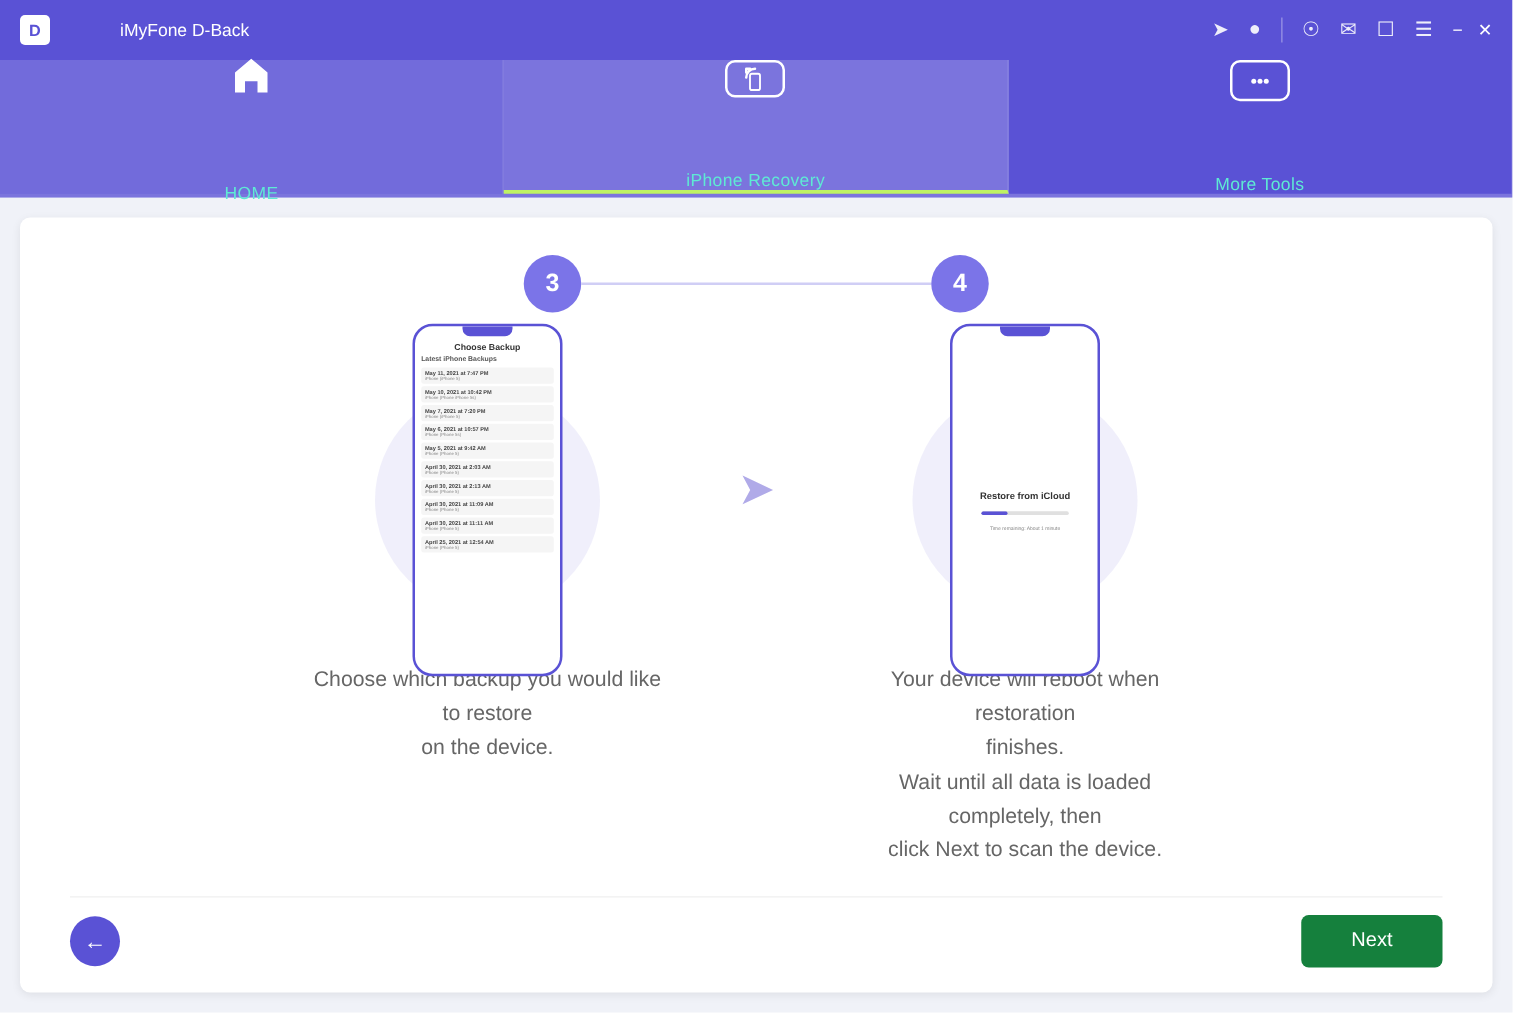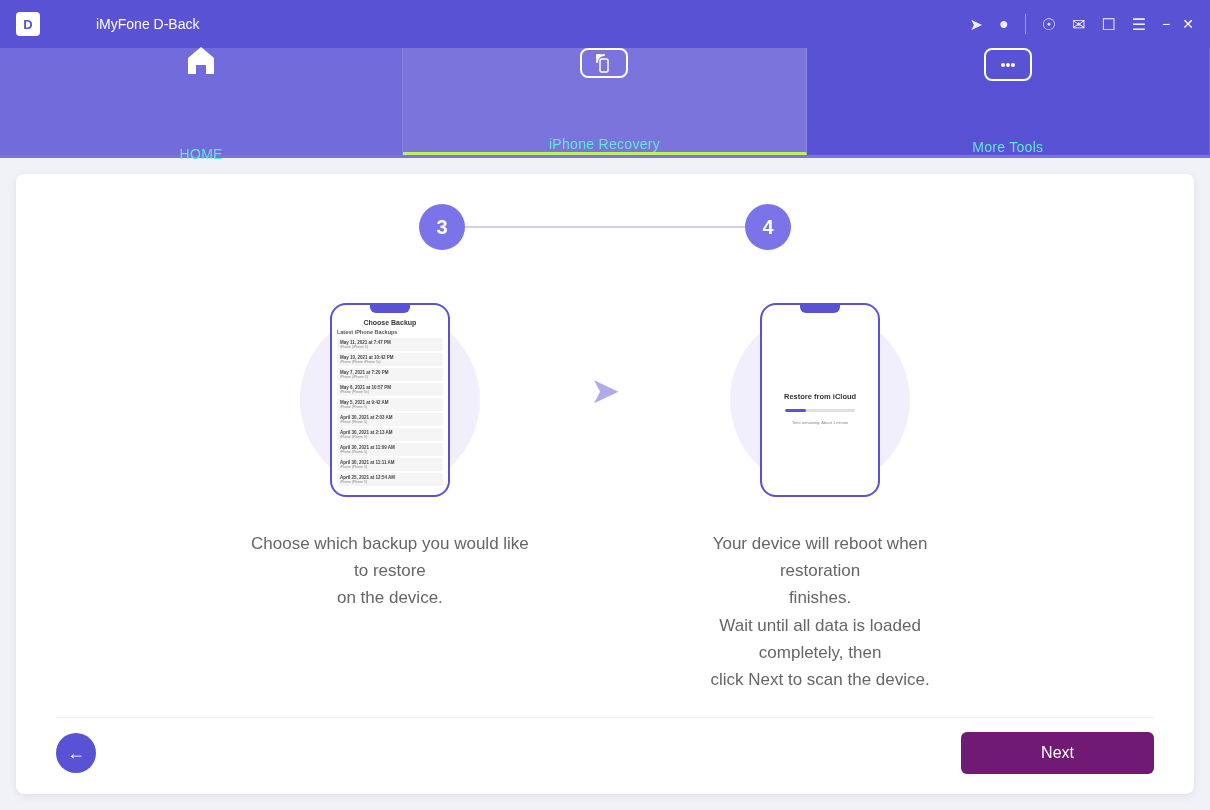--- a/index.html
+++ b/index.html
@@ -184,21 +184,21 @@
       height: 180px;
       background: rgba(108, 99, 220, 0.1);
       border-radius: 50%;
       top: 50%;
       left: 50%;
       transform: translate(-50%, -50%);
     }
     .phone-frame {
       position: relative;
       width: 120px;
-      height: 194px;
+      height: 282px;
       border: 2.5px solid #5a52d5;
       border-radius: 16px;
       background: white;
       overflow: hidden;
       z-index: 2;
     }
     .phone-notch {
       width: 40px;
       height: 8px;
       background: #5a52d5;
@@ -311,25 +311,25 @@
       background: #5a52d5;
       border: none;
       color: white;
       font-size: 18px;
       cursor: pointer;
       display: flex;
       align-items: center;
       justify-content: center;
     }
     .next-btn {
-      background: #701a75;
+      background: #15803d;
       color: white;
       border: none;
       border-radius: 6px;
-      padding: 12px 80px;
+      padding: 12px 40px;
       font-size: 16px;
       font-weight: 500;
       cursor: pointer;
     }
   </style>
 </head>
 <body>
 
 <div class="titlebar">
   <div class="titlebar-left">

